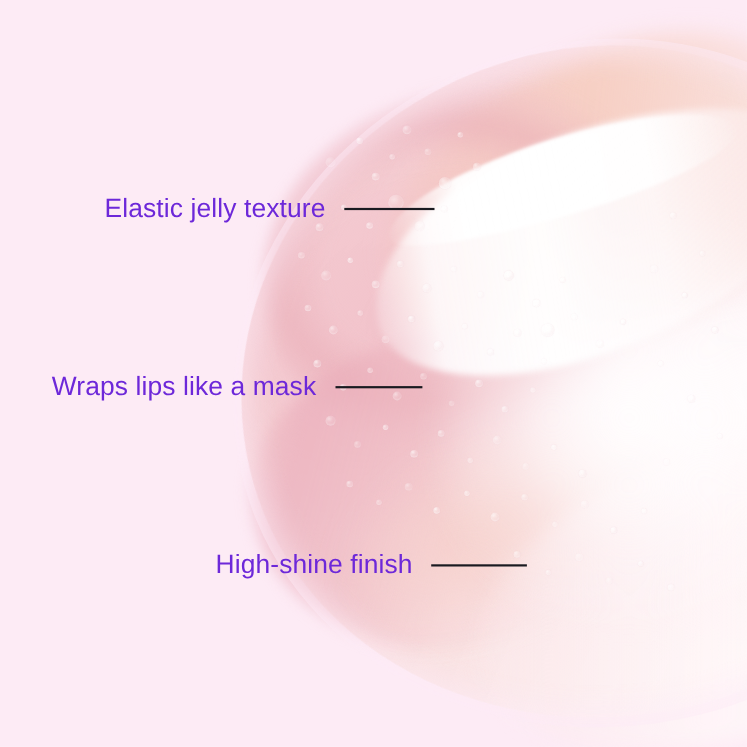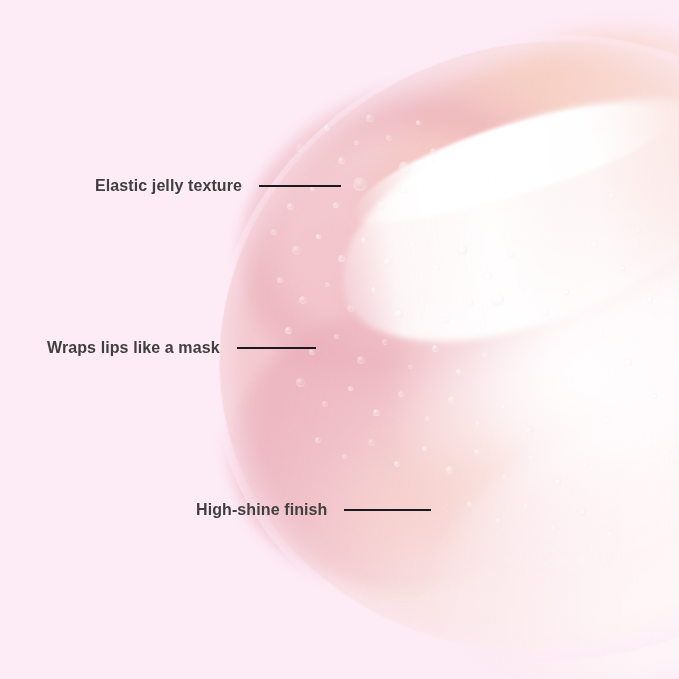--- a/index.html
+++ b/index.html
@@ -247,23 +247,23 @@
   }
 
   
   .annotation {
     position: absolute;
     display: flex;
     align-items: center;
     white-space: nowrap;
   }
   .annotation-label {
-    color: #404040;
-    font-size: 16px;
-    font-weight: 700;
+    color: #6d28d9;
+    font-size: 24px;
+    font-weight: 400;
     letter-spacing: 0.1px;
     line-height: 1;
   }
   .leader-line {
     display: block;
     height: 2px;
     background: #191a20;
     margin-left: 17px;
   }
 

